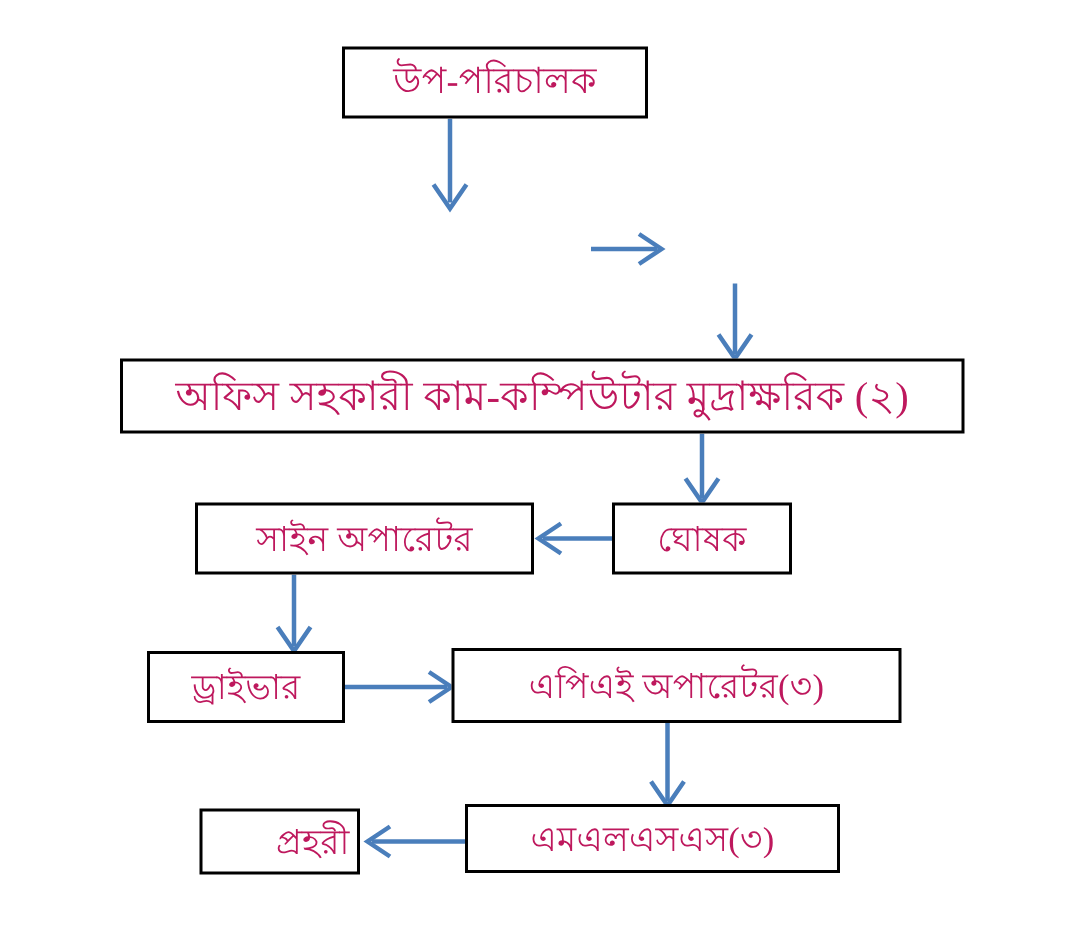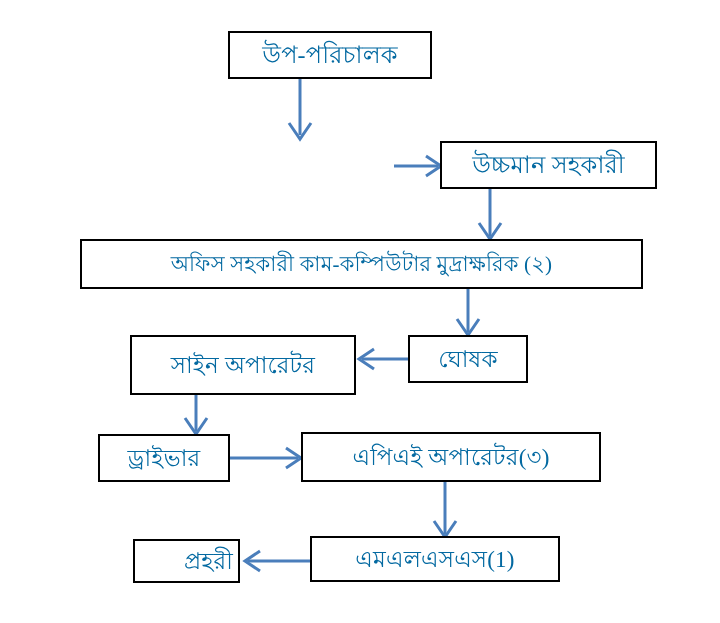--- a/index.html
+++ b/index.html
@@ -16,21 +16,21 @@
     font-family: "Liberation Serif", "DejaVu Serif", serif;
   }
   .node {
     position: absolute;
     box-sizing: border-box;
     border: 2px solid #000000;
     background: #ffffff;
     display: flex;
     align-items: center;
     justify-content: center;
-    color: #0369a1;
+    color: #be185d;
     line-height: 1;
     white-space: nowrap;
     z-index: 2;
   }
   .node-label {
     display: block;
     padding: 0 6px;
     font-size: 22px;
     letter-spacing: 0.2px;
   }
@@ -94,45 +94,42 @@
   <svg class="connector" style="left:240px; top:540px; width:72px; height:42px;" viewBox="0 0 72 42">
     <line x1="70" y1="21" x2="8" y2="21" stroke="#4a7ebb" stroke-width="3"></line>
     <polyline points="20,11 5,21 20,31" stroke="#4a7ebb" stroke-width="3"></polyline>
   </svg>
 
   <div class="node" style="left:228px; top:31px; width:204px; height:48px;">
     <span class="node-label" style="font-size:24px;">উপ-পরিচালক</span>
   </div>
 
 
-  <div class="node" style="left:440px; top:141px; width:217px; height:48px;">
-    <span class="node-label" style="font-size:24px;">উচ্চমান সহকারী</span>
+
+  <div class="node" style="left:80px; top:239px; width:563px; height:50px;">
+    <span class="node-label" style="font-size:27px;">অফিস সহকারী কাম-কম্পিউটার মুদ্রাক্ষরিক (২)</span>
   </div>
 
-  <div class="node" style="left:80px; top:239px; width:563px; height:50px;">
-    <span class="node-label" style="font-size:21px;">অফিস সহকারী কাম-কম্পিউটার মুদ্রাক্ষরিক (২)</span>
-  </div>
-
-  <div class="node" style="left:130px; top:335px; width:226px; height:60px;">
+  <div class="node" style="left:130px; top:335px; width:226px; height:48px;">
     <span class="node-label" style="font-size:23px;">সাইন অপারেটর</span>
   </div>
 
   <div class="node" style="left:98px; top:434px; width:132px; height:48px;">
     <span class="node-label" style="font-size:23px;">ড্রাইভার</span>
   </div>
 
   <div class="node" style="left:408px; top:335px; width:120px; height:48px;">
     <span class="node-label" style="font-size:23px;">ঘোষক</span>
   </div>
 
   <div class="node" style="left:301px; top:432px; width:300px; height:50px;">
     <span class="node-label" style="font-size:23px;">এপিএই অপারেটর(৩)</span>
   </div>
 
   <div class="node" style="left:133px; top:539px; width:107px; height:44px;padding-left:44px;">
     <span class="node-label" style="font-size:23px;">প্রহরী</span>
   </div>
 
   <div class="node" style="left:310px; top:536px; width:250px; height:46px;">
-    <span class="node-label" style="font-size:23px;">এমএলএসএস(1)</span>
+    <span class="node-label" style="font-size:23px;">এমএলএসএস(৩)</span>
   </div>
 
 </div>
 
 </body></html>

